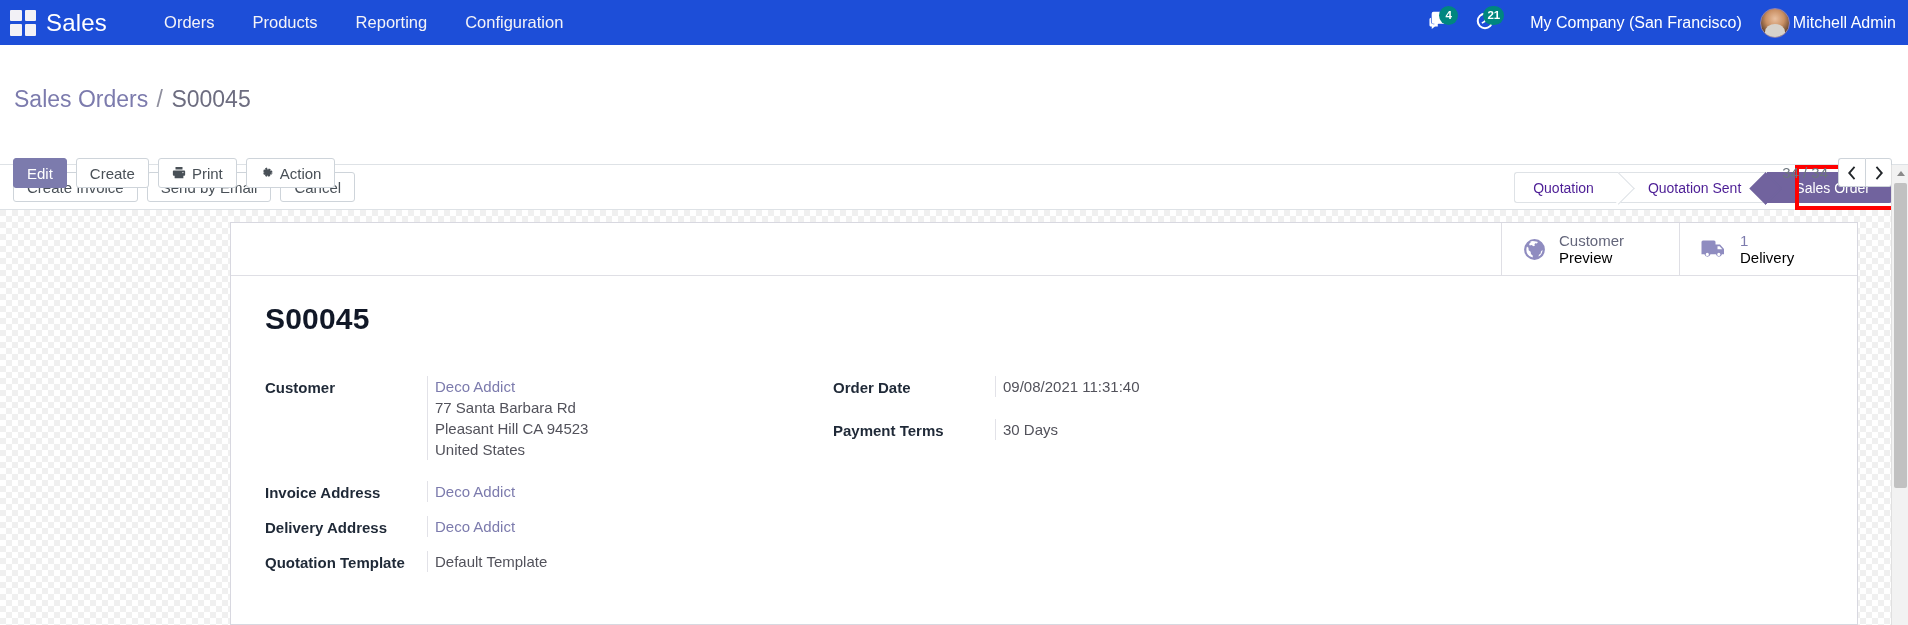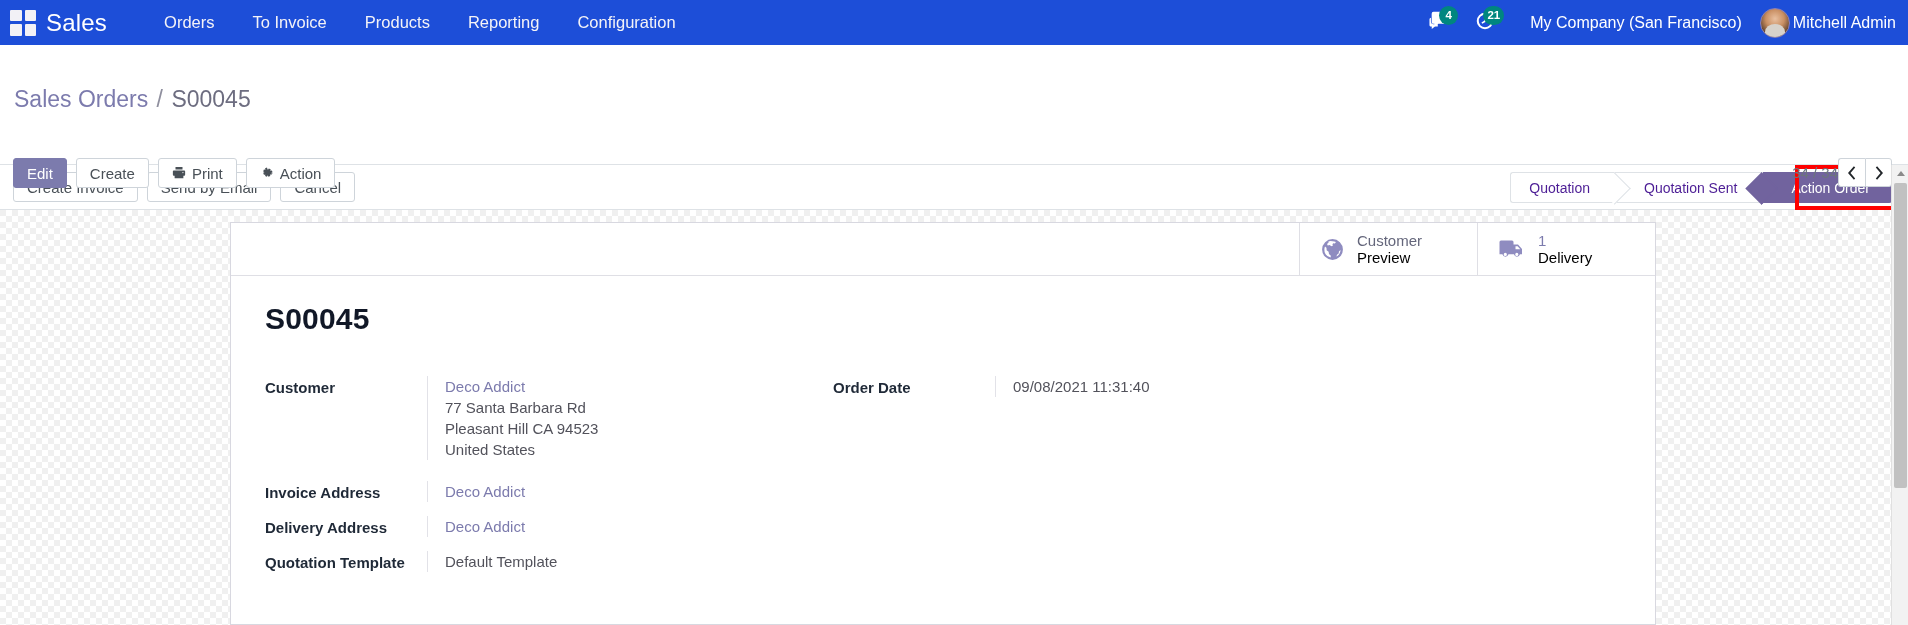--- a/index.html
+++ b/index.html
@@ -112,21 +112,21 @@
     display: flex; align-items: center; gap: 6px;
     cursor: pointer; white-space: nowrap;
   }
   .btn.primary {
     background: #7c7bad; border-color: #7c7bad; color: #ffffff;
   }
   .btn svg { fill: currentColor; display: block; }
 
   .pager {
     position: absolute; right: 16px; top: 113px;
-    display: flex; align-items: center; 
+    display: flex; align-items: center; gap: 10px;
   }
   .pager-value { font-size: 15px; color: #6c757d; white-space: nowrap; }
   .pager-btns { display: flex; }
   .pager-btn {
     width: 27px; height: 29px;
     border: 1px solid #ced4da; background: #ffffff;
     display: flex; align-items: center; justify-content: center;
     cursor: pointer;
   }
   .pager-btn:first-child { border-radius: 3px 0 0 3px; border-right: none; }
@@ -192,21 +192,21 @@
   }
 
   
   .sheet-wrap {
     position: absolute; top: 222px; left: 230px;
     width: 1426px; height: 420px;
   }
   .sheet {
     background: #ffffff;
     border: 1px solid #d8d8e0;
-    width: 1426px;
+    width: 1628px;
     min-height: 403px;
   }
   .sheet-header {
     height: 53px;
     border-bottom: 1px solid #dfdfe5;
     display: flex; justify-content: flex-end;
   }
   .smart-btn {
     height: 52px; min-width: 178px;
     border-left: 1px solid #dfdfe5;
@@ -236,21 +236,21 @@
   .frow.tight { margin-bottom: 13px; }
   .flabel {
     width: 162px; flex: 0 0 162px;
     font-size: 15px; font-weight: 700; color: #1f2937;
     line-height: 21px; padding-top: 1px;
   }
   .fvalue {
     flex: 1;
     font-size: 15px; color: #52525b; line-height: 21px;
     border-left: 1px solid #e2e2e8;
-    padding-left: 17px;
+    padding-left: 7px;
     min-height: 21px;
   }
   .flink { color: #7c7bad; cursor: pointer; display: block; }
   .addr-line { display: block; color: #52525b; }
   .col.right .flabel { width: 162px; flex: 0 0 162px; }
 
   
   .scrollbar {
     position: absolute; top: 165px; right: 0;
     width: 17px; height: 460px;
@@ -284,21 +284,20 @@
 <div class="navbar">
   <div class="apps-icon">
     <i></i>
     <i></i>
     <i></i>
     <i></i>
   </div>
   <div class="brand">Sales</div>
 
   <div class="menu-item">Orders</div>
-  <div class="menu-item">To Invoice</div>
   <div class="menu-item">Products</div>
   <div class="menu-item">Reporting</div>
   <div class="menu-item">Configuration</div>
 
   <div class="nav-right">
     <div class="sysicon">
       <span>
         <svg width="22" height="22" viewBox="0 0 24 24">
           <path d="M20 2H6a2 2 0 00-2 2v9a2 2 0 002 2h1v3.2L11.4 15H20a2 2 0 002-2V4a2 2 0 00-2-2z"></path>
           <path d="M3.2 8.4A1.9 1.9 0 001.6 10.2v6.1c0 1 .8 1.8 1.8 1.8h.7v2.7l3.4-2.7h3.2v-2.6H5.8a2.6 2.6 0 01-2.6-2.6V8.4z"></path>
@@ -390,21 +389,21 @@
   </div>
 
   <div class="statusbar">
     <div class="stage">
       <span>Quotation</span>
     </div>
     <div class="stage active-prev-arrow">
       <span>Quotation Sent</span>
     </div>
     <div class="stage active">
-      <span>Action Order</span>
+      <span>Sales Order</span>
     </div>
   </div>
   <div class="highlight-box"></div>
 </div>
 
 <div class="sheet-wrap">
   <div class="sheet">
 
     <div class="sheet-header">
       <div class="smart-btn">
@@ -465,20 +464,24 @@
             <div class="flabel">Quotation Template</div>
             <div class="fvalue">Default Template</div>
           </div>
         </div>
 
         <div class="col right">
           <div class="frow">
             <div class="flabel">Order Date</div>
             <div class="fvalue">09/08/2021 11:31:40</div>
           </div>
+          <div class="frow">
+            <div class="flabel">Payment Terms</div>
+            <div class="fvalue">30 Days</div>
+          </div>
         </div>
 
       </div>
     </div>
   </div>
 </div>
 
 <div class="scrollbar">
   <div class="sb-arrow-up">
     <i></i>

